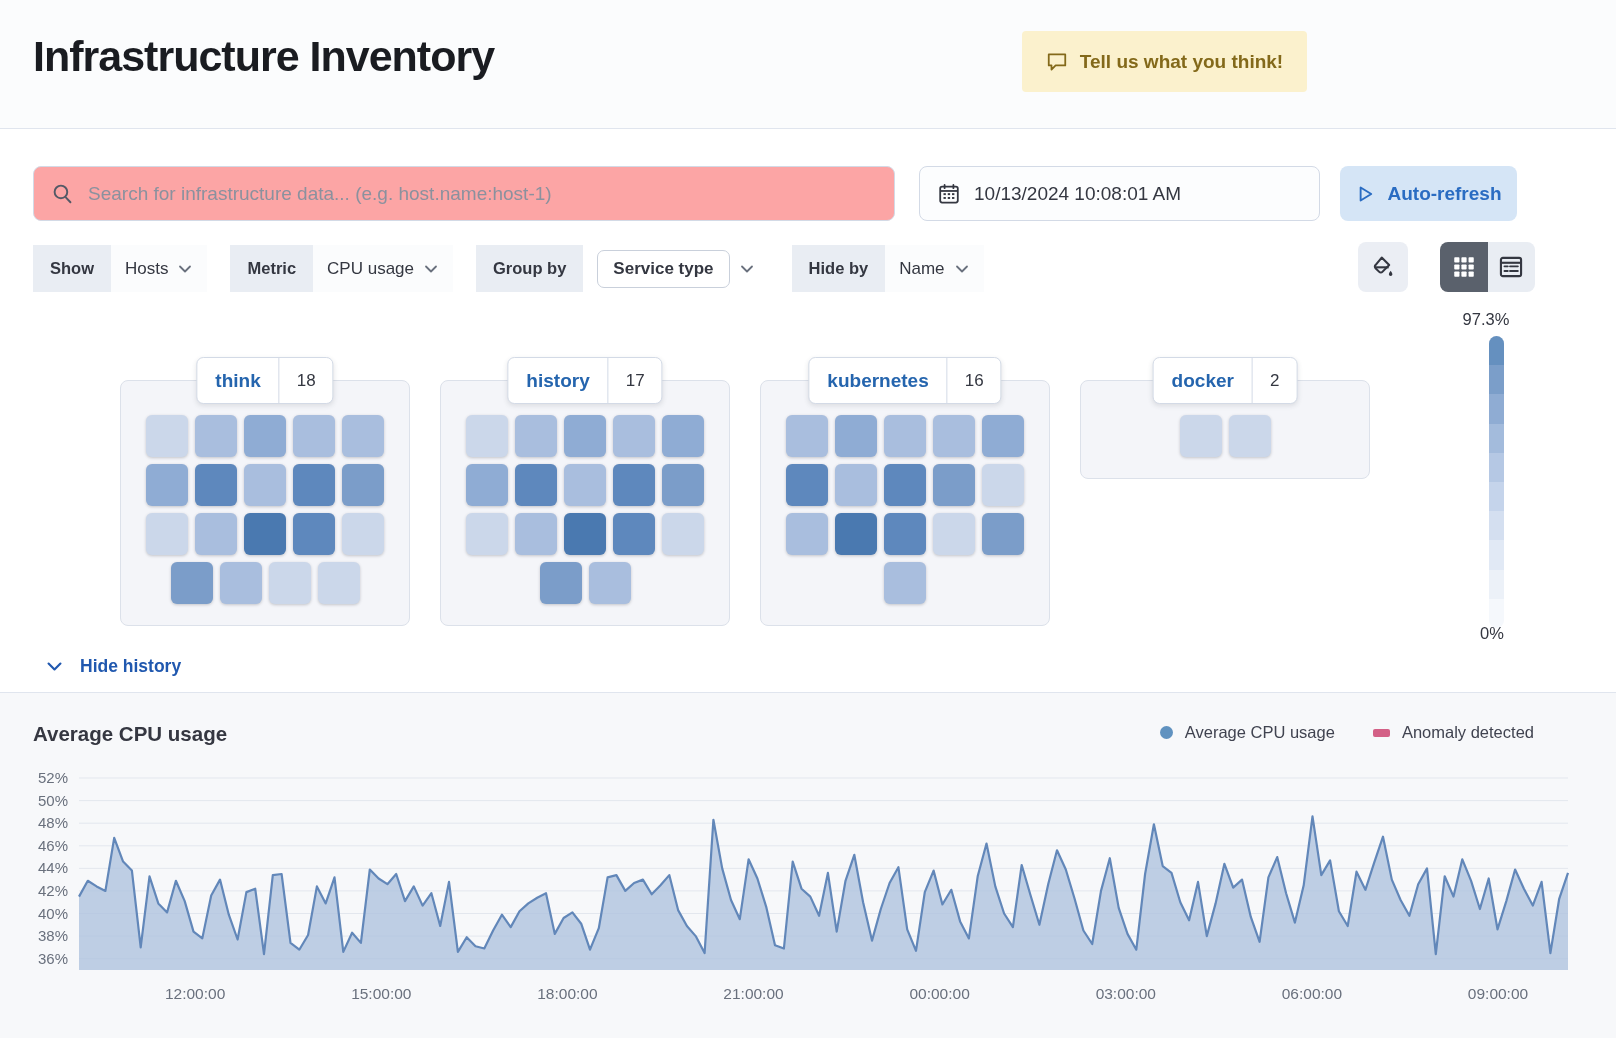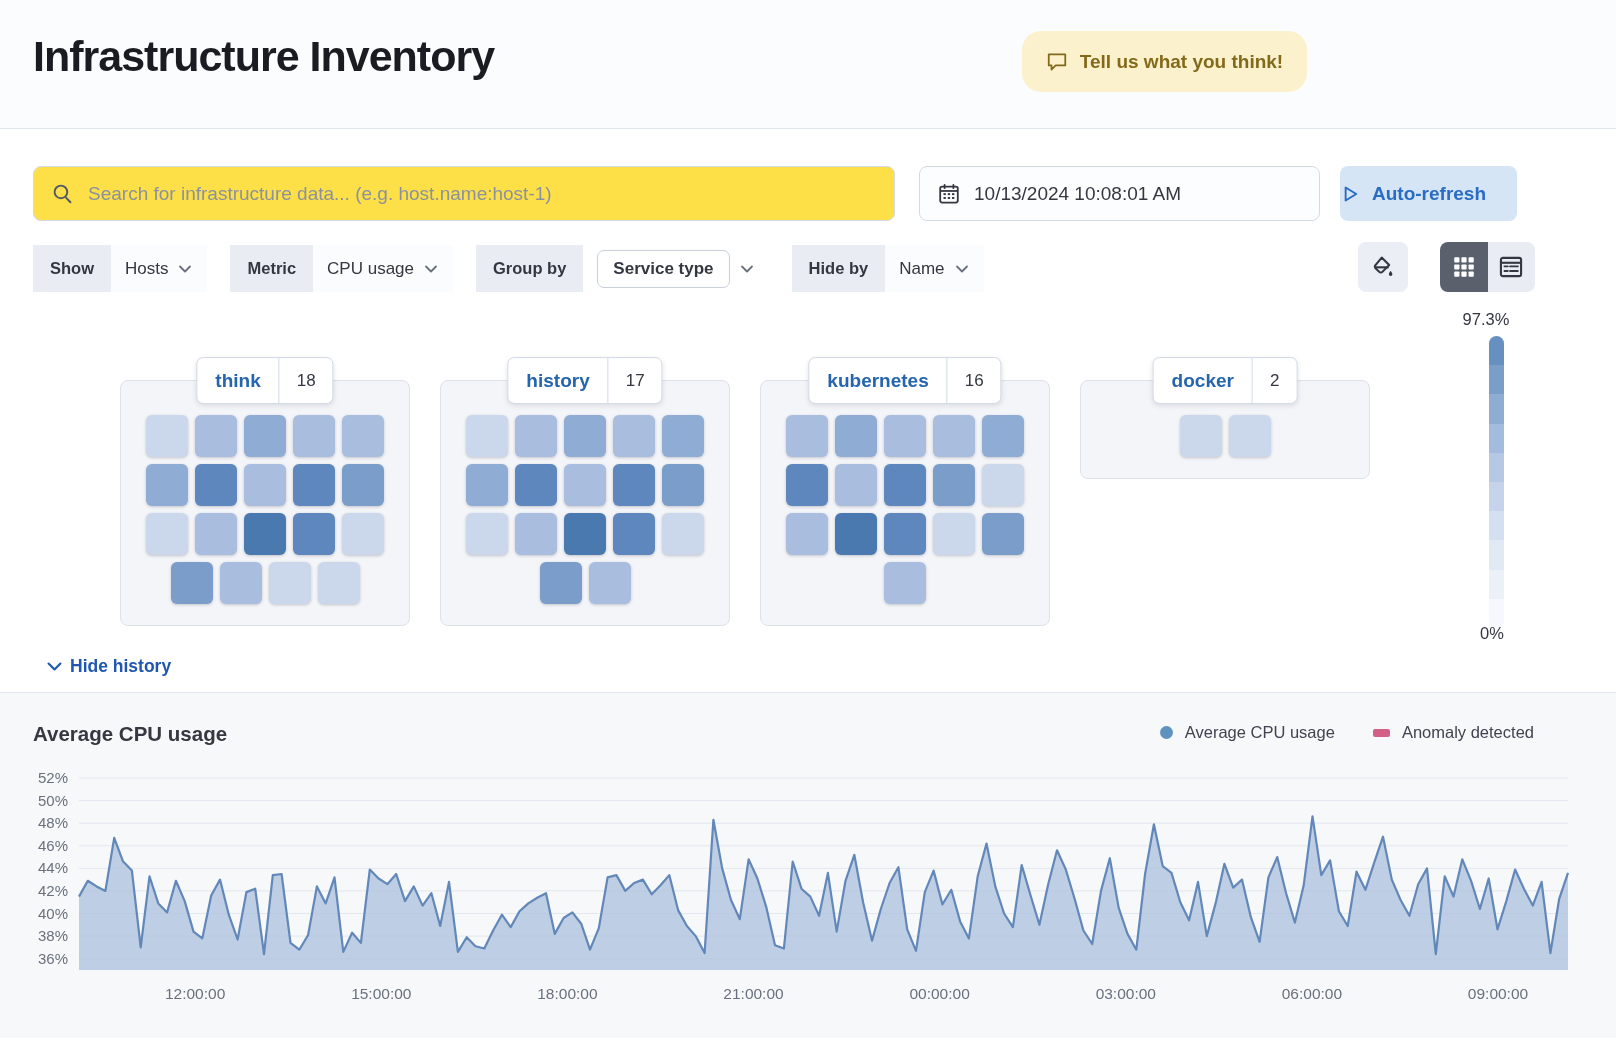--- a/index.html
+++ b/index.html
@@ -5,38 +5,38 @@
   * { margin:0; padding:0; box-sizing:border-box; }
   html,body { width:1616px; height:1038px; overflow:hidden; background:#fff;
               font-family:"Liberation Sans", sans-serif; color:#343741; }
   #page { position:relative; width:1616px; height:1038px; background:#fff; }
 
   
   #header { position:absolute; left:0; top:0; width:1616px; height:129px;
             background:#FBFCFD; border-bottom:1px solid #E0E5EE; }
   #page-title { position:absolute; left:33px; top:32px; font-size:43px; font-weight:800;
                 color:#1A1C21; letter-spacing:-1px;text-align:right; }
-  .hdr-btn { position:absolute; top:31px; height:61px; border-radius:19px; border:none;
+  .hdr-btn { position:absolute; top:31px; height:61px; border-radius:4px; border:none;
              display:flex; align-items:center; justify-content:center; gap:12px;
              font-family:inherit; font-size:19px; font-weight:600; cursor:pointer; }
   #feedback-btn { left:1022px; width:285px; background:#FBF1CD; color:#83691A; }
   #view-btn { left:1341px; width:184px; background:#E9EDF3; color:#343741; }
 
   
   .ctl { position:absolute; top:166px; height:55px; border:1px solid #D3DAE6;
-         border-radius:8px; background:#fde047; display:flex; align-items:center; }
+         border-radius:8px; background:#fca5a5; display:flex; align-items:center; }
   #search-box { left:33px; width:862px; padding:0 18px; gap:14px; }
   #search-input { border:none; outline:none; flex:1; font-family:inherit; font-size:19px;
                   color:#343741; background:transparent; }
   #search-input::placeholder { color:#8B919E; }
   #date-box { left:919px; width:401px; padding:0 18px; gap:14px; background:#FCFDFE;
               font-size:19px; cursor:pointer; }
   #autorefresh-btn { position:absolute; left:1340px; top:166px; width:177px; height:55px;
                      background:#D5E5F6; border:none; border-radius:8px; display:flex;
-                     align-items:center; gap:12px; cursor:pointer;
+                     align-items:center; justify-content:center; gap:12px; cursor:pointer;
                      font-family:inherit; font-size:19px; font-weight:700; color:#2A6CC2; }
 
   
   #filters { position:absolute; left:33px; top:245px; height:47px; display:flex; align-items:stretch;justify-content:center; }
   .fgroup { display:flex; align-items:stretch; margin-right:23px; }
   .flabel { background:#E9EDF3; display:flex; align-items:center; padding:0 17px;
             font-size:16.5px; font-weight:700; color:#343741; }
   .fvalue { display:flex; align-items:center; gap:9px; padding:0 14px; font-size:17px;
             color:#343741; background:#FBFCFD; cursor:pointer; }
   .fvalue.boxed-wrap { background:transparent; }
@@ -72,21 +72,21 @@
   .wname { font-size:19px; font-weight:700; color:#2565AE; padding:0 18px; cursor:pointer; }
   .wdiv { width:1px; align-self:stretch; background:#D3DAE6; }
   .wcount { font-size:17px; color:#343741; padding:0 17px; }
   .wrow { display:flex; justify-content:center; gap:7px; margin-bottom:7px; }
   .tile { width:42px; height:42px; border-radius:6px; box-shadow:0 1px 3px rgba(52,55,65,.25);
           cursor:pointer; }
 
   
   #history-row { position:absolute; left:0; top:640px; width:1616px; height:53px; background:#fff;
                  border-bottom:1px solid #E0E5EE; display:flex; align-items:center; }
-  #history-link { display:flex; align-items:center; gap:6px; margin-left:45px; cursor:pointer;
+  #history-link { display:flex; align-items:center; gap:16px; margin-left:45px; cursor:pointer;
                   color:#2058AF; font-size:17.5px; font-weight:600;justify-content:flex-end; }
 
   
   #chart-section { position:absolute; left:0; top:693px; width:1616px; height:345px; background:#F7F8FA; }
   #chart-title { position:absolute; left:33px; top:29px; font-size:20.5px; font-weight:700; color:#353741; }
   #chart-legend { position:absolute; right:82px; top:30px; display:flex; gap:38px; align-items:center; }
   .leg-item { display:flex; align-items:center; gap:12px; font-size:16.5px; color:#404350; }
   .leg-dot { width:13px; height:13px; border-radius:50%; }
   .leg-rect { width:17px; height:8px; border-radius:2px; }
   #chart-svg { position:absolute; left:0; top:75px; }

